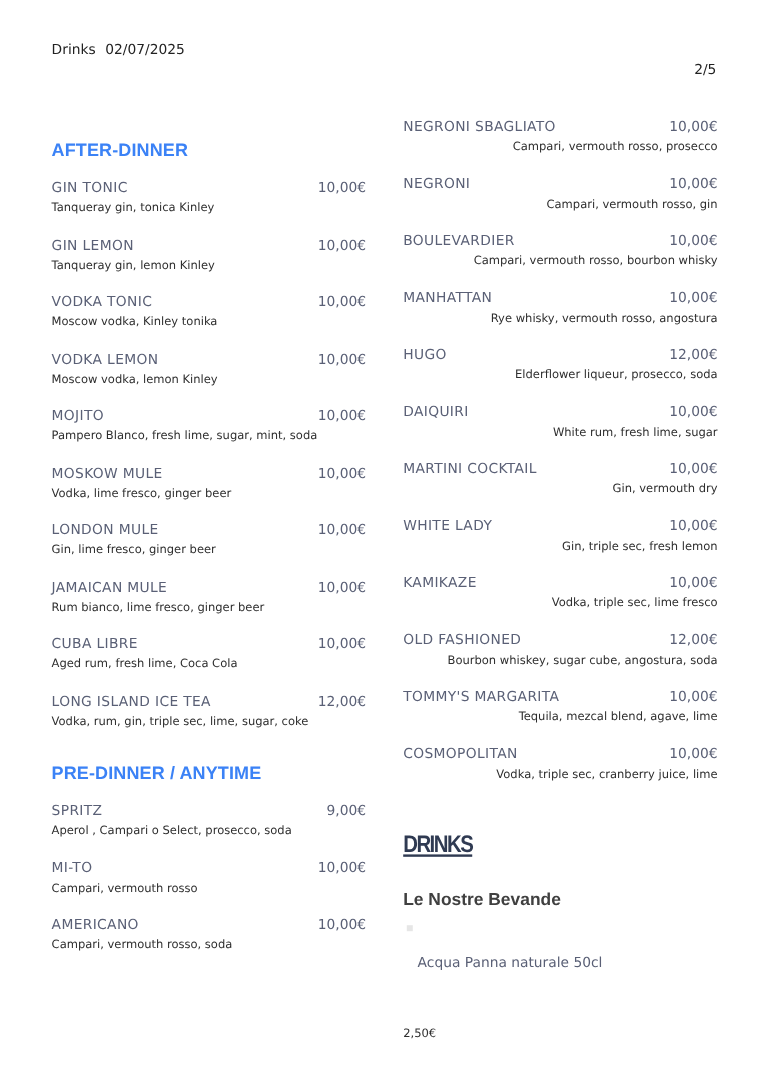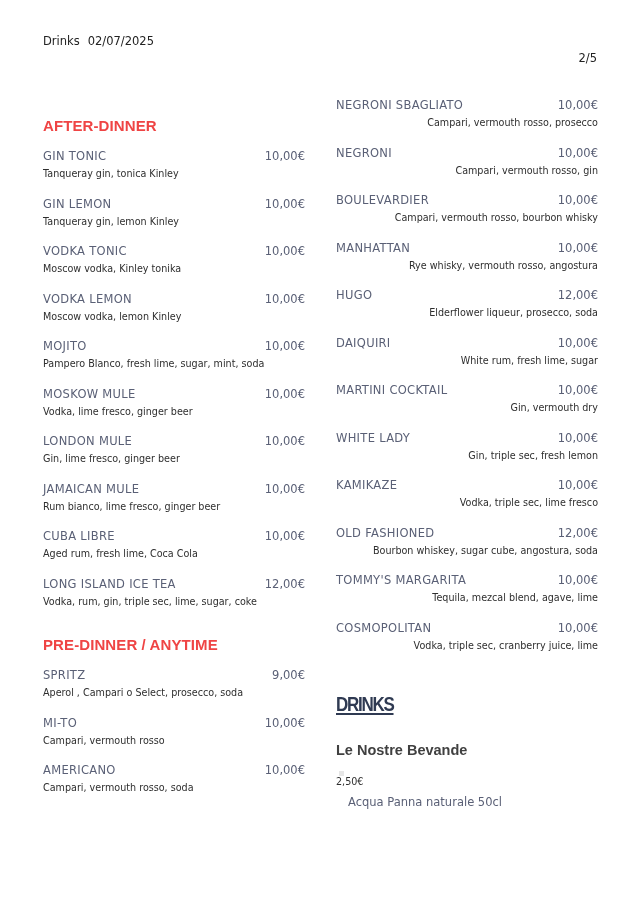--- a/index.html
+++ b/index.html
@@ -7,37 +7,37 @@
          font-family: "DejaVu Sans", "Liberation Sans", sans-serif; color: #2b2b2b; }
   .header-left { position: absolute; left: 43px; top: 34px; font-size: 11.5px; color: #222; }
   .header-left span + span { margin-left: 8px; }
   .header-right { position: absolute; right: 43px; top: 51px; font-size: 11.5px; color: #222; }
 
   .col { position: absolute; width: 262px; }
   .col-left { left: 43px; top: 117px; }
   .col-right { left: 336px; top: 96px; text-align: right; }
 
   .section-title { font-family: "Liberation Sans", sans-serif; font-weight: bold;
-    font-size: 15px; color: #ef4444; margin: 0 0 13px 0; letter-spacing: 0.1px; }
+    font-size: 15px; color: #3b82f6; margin: 0 0 13px 0; letter-spacing: 0.1px; }
   .section-title.second { margin-top: 14px; }
 
   .item { height: 47.5px; }
   .item-row { display: flex; justify-content: space-between; align-items: baseline; }
   .item-name { font-size: 11.5px; color: #5a6076; letter-spacing: 0.3px; line-height: 18px; }
   .item-price { font-size: 11.5px; color: #5a6076; line-height: 18px; }
   .item-desc { font-size: 9.6px; color: #2e2e2e; line-height: 15px; margin-top: 1px; white-space: nowrap; }
 
   .drinks-heading { position: absolute; left: 336px; top: 693px; font-family: "Liberation Sans", sans-serif;
     font-weight: bold; font-size: 20px; color: #2f3a52; letter-spacing: -1.5px; transform: scaleX(0.85);
     transform-origin: left; text-decoration: underline; text-decoration-thickness: 2px; text-underline-offset: 2px; }
   .sub-heading { position: absolute; left: 336px; top: 742px; font-family: "Liberation Sans", sans-serif;
     font-weight: bold; font-size: 14.5px; color: #404040; }
   .placeholder-img { position: absolute; left: 339px; top: 771px; width: 5px; height: 5px; background: #e6e6e6; }
   .water-name { position: absolute; left: 348px; top: 795px; font-size: 11.5px; color: #5a6076; }
-  .water-price { position: absolute; left: 336px; top: 776px; font-size: 9.6px; color: #2e2e2e; }
+  .water-price { position: absolute; left: 336px; top: 856px; font-size: 9.6px; color: #2e2e2e; }
 </style>
 </head>
 <body>
 
 <div class="header-left">
   <span>Drinks</span><span>02/07/2025</span>
 </div>
 <div class="header-right">2/5</div>
 
 <div class="col col-left">

